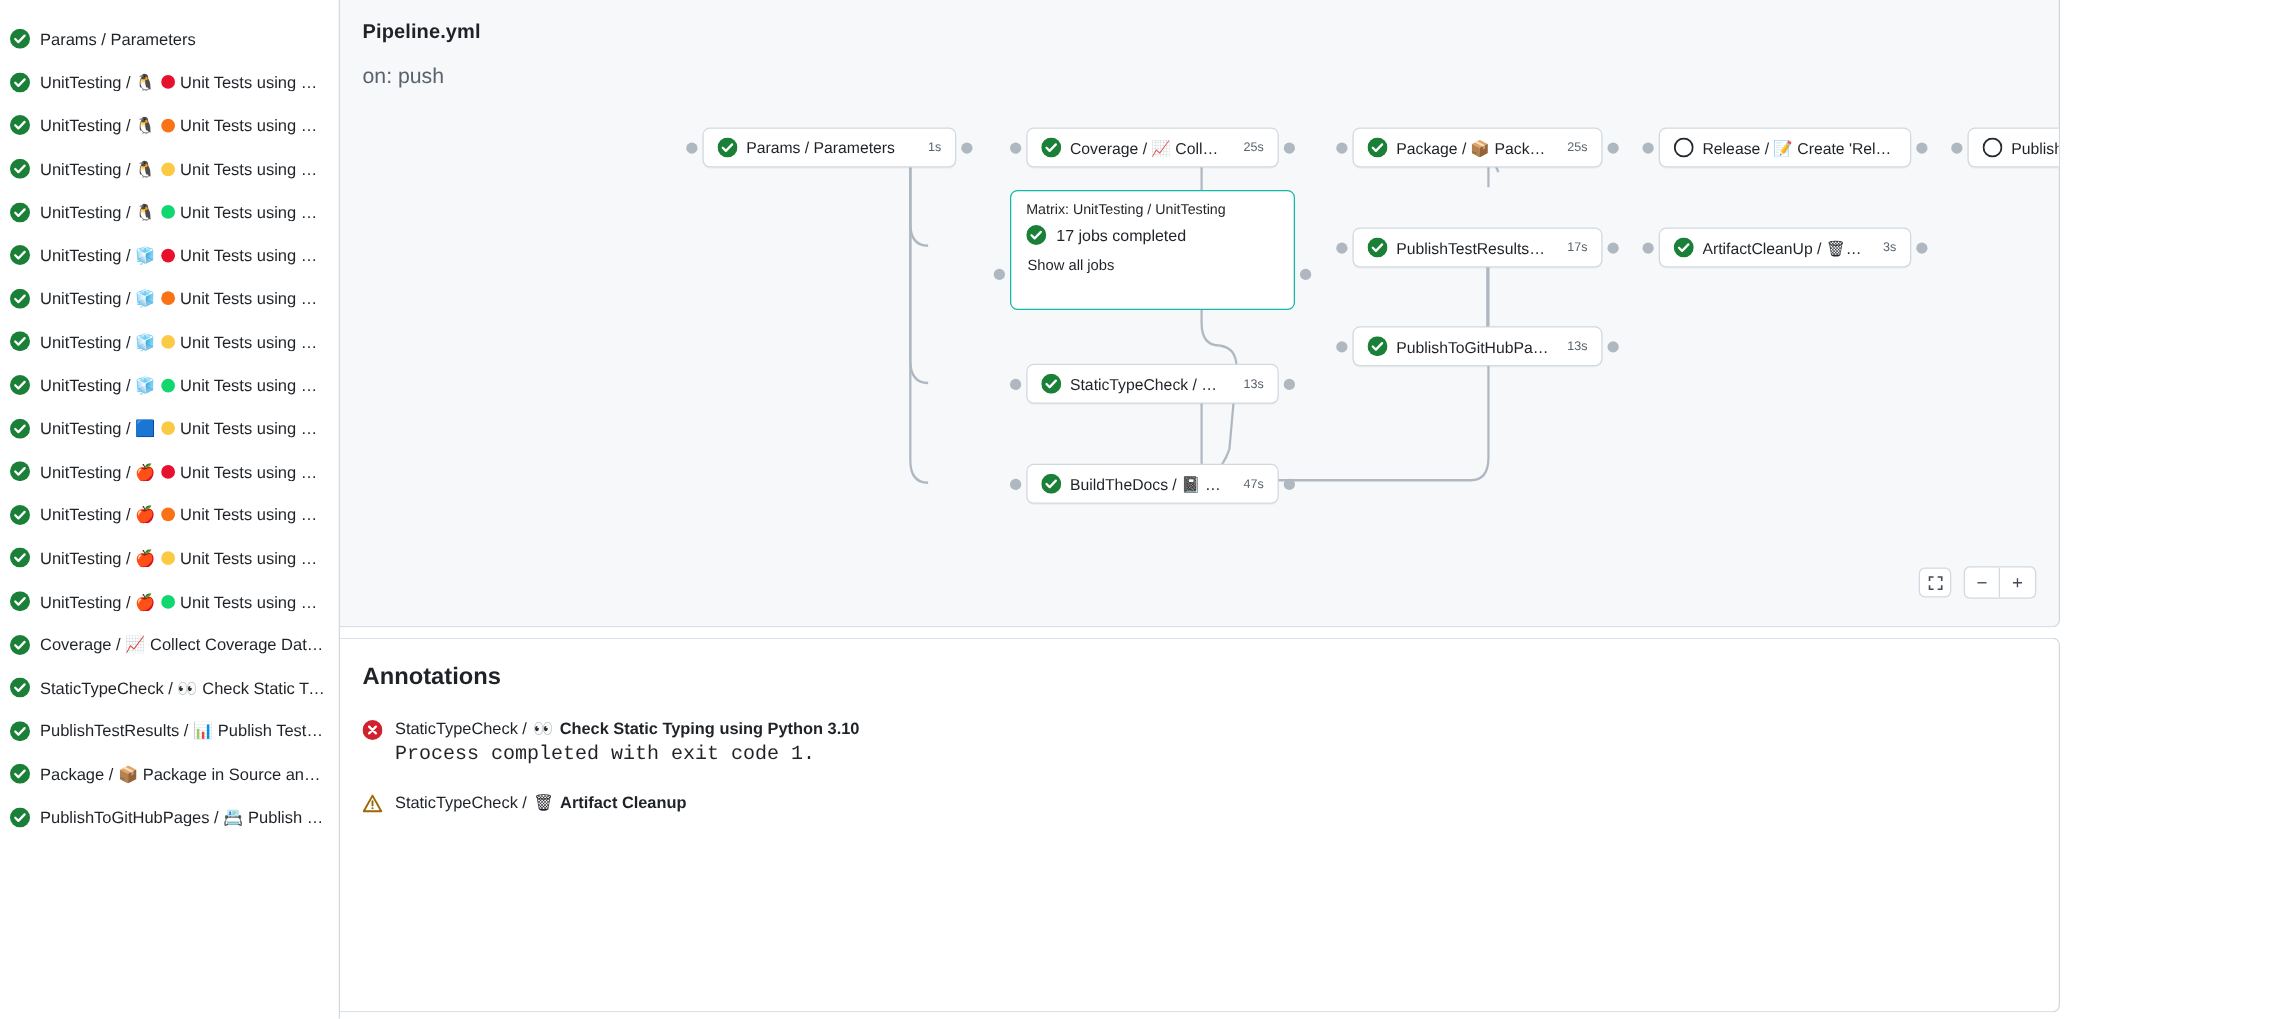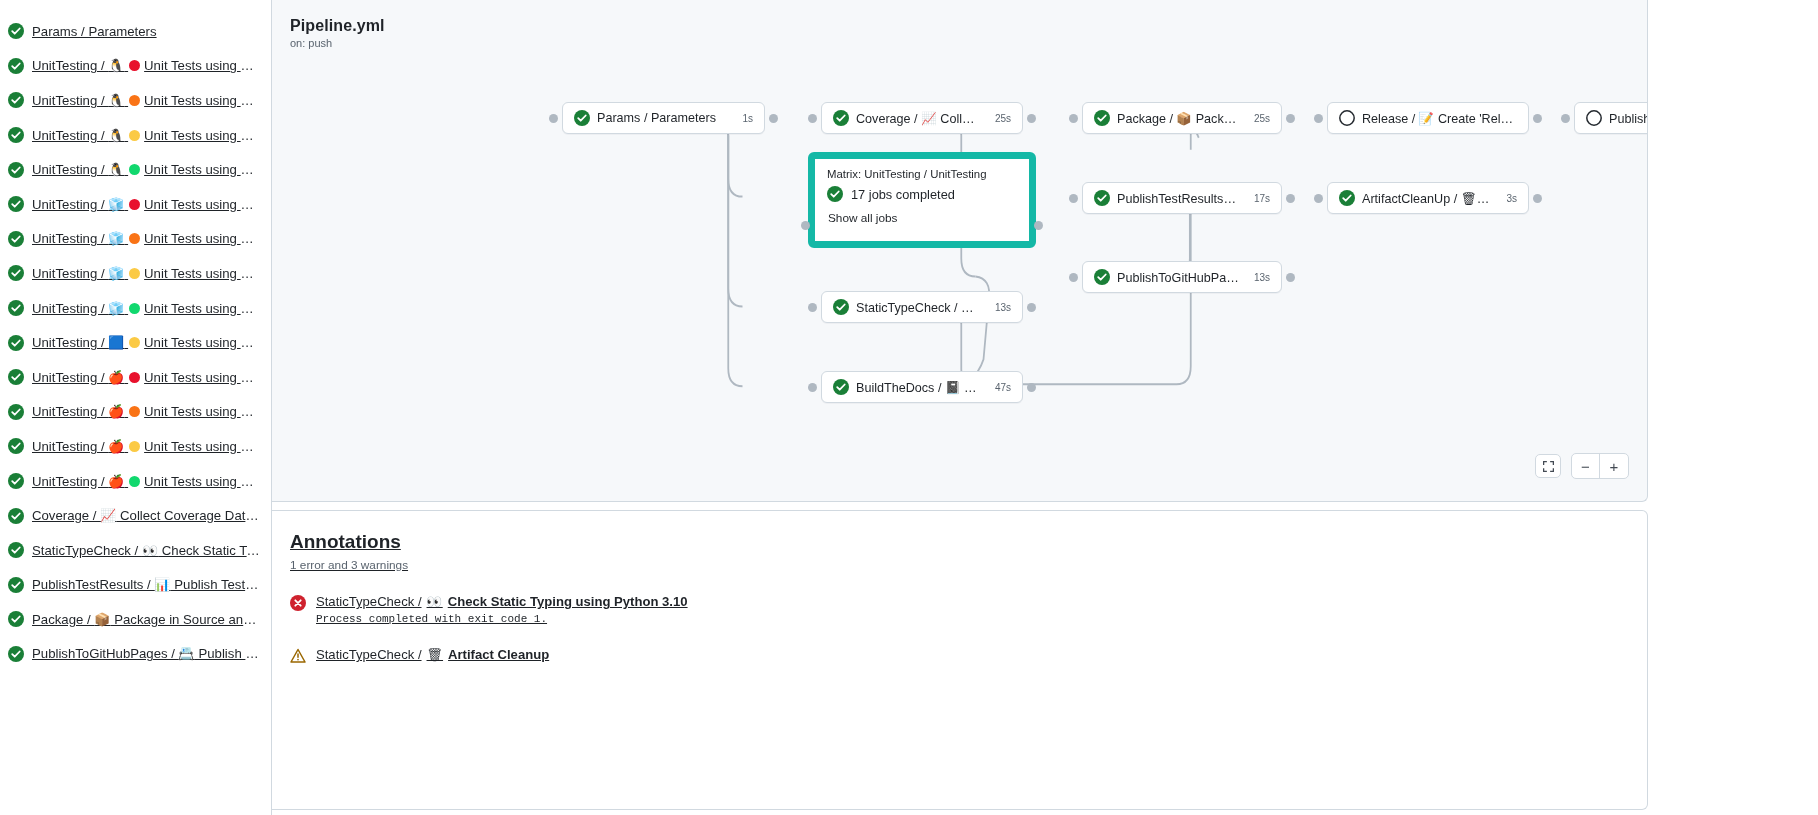--- a/index.html
+++ b/index.html
@@ -3,21 +3,21 @@
 <meta charset="utf-8">
 <style>
   * { box-sizing: border-box; margin: 0; padding: 0; }
   html, body {
     width: 1818px; height: 815px;
     background: #ffffff;
     font-family: "Liberation Sans", sans-serif;
     color: #1f2328;
     overflow: hidden;
   }
-  .app { display: flex; width: 1656px; height: 815px; text-decoration: underline; }
+  .app { display: flex; width: 1656px; height: 815px; }
 
   
   .sidebar {
     width: 272px;
     flex: 0 0 272px;
     height: 815px;
     background: #ffffff;
     border-right: 1px solid #d1d9e0;
     padding: 14px 0 0 0;
     overflow: hidden;
@@ -61,22 +61,22 @@
     border-radius: 0 0 6px 0;
     position: relative;
     overflow: hidden;
   }
   .gh-title {
     position: absolute; left: 18px; top: 17px;
     font-size: 16px; font-weight: 600; color: #1f2328;
     letter-spacing: .1px;
   }
   .gh-sub {
-    position: absolute; left: 18px; top: 37px;
-    font-size: 11px; color: #59636e;
+    position: absolute; left: 18px; top: 51px;
+    font-size: 17px; color: #59636e;
   }
 
   
   .canvas { position: absolute; inset: 0; }
   .edges { position: absolute; left: 0; top: 0; width: 100%; height: 100%; pointer-events: none; }
 
   .node {
     position: absolute;
     background: #ffffff;
     border: 1px solid #d1d9e0;
@@ -101,21 +101,21 @@
     background: #afb8c1;
     border-radius: 50%;
     top: 50%; margin-top: -4.5px;
   }
   .port.in  { left: -14px; }
   .port.out { right: -14px; }
 
   .matrix-group {
     position: absolute;
     background: #ffffff;
-    border: 7px solid #14b8a6;
+    border: 1px solid #14b8a6;
     border-radius: 6px;
     padding: 0;
     cursor: default;
   }
   .matrix-hdr {
     font-size: 11.4px;
     color: #1f2328;
     padding: 9px 12px 6px 12px;
     font-weight: 400;
   }
@@ -157,21 +157,21 @@
     height: 300px;
     padding: 20px 0 0 0;
     overflow: hidden;
   }
   .ann-title { font-size: 19px; font-weight: 600; padding: 0 0 0 18px; color:#1f2328; }
   .ann-sub { font-size: 11.8px; color: #59636e; padding: 5px 0 0 18px; }
   .ann-item { display: flex; gap: 10px; padding: 22px 18px 0 18px; }
   .ann-ico { flex: 0 0 16px; margin-top: 1px; }
   .ann-head { font-size: 13.1px; color: #1f2328; display: flex; align-items: center; gap: 5px; }
   .ann-head .bold { font-weight: 600; }
-  .ann-msg { font-size: 11px; color: #1f2328; font-family: "Liberation Mono", monospace; margin-top: 4px; }
+  .ann-msg { font-size: 16px; color: #1f2328; font-family: "Liberation Mono", monospace; margin-top: 4px; }
 </style>
 </head>
 <body>
 
 <div class="app">
 
   <div class="sidebar">
     <div id="sidebar-jobs">
         <div class="job-row">
           <span class="st-ico"><svg width="16" height="16" viewBox="0 0 16 16">
@@ -476,21 +476,20 @@
         </div>
         <div class="zc-pair">
           <div>−</div>
           <div>+</div>
         </div>
       </div>
     </div>
 
     <div class="ann-card">
       <div class="ann-title">Annotations</div>
-      <div class="ann-sub">1 error and 3 warnings</div>
       <div id="ann-list">
           <div class="ann-item">
             <span class="ann-ico"><svg width="16" height="16" viewBox="0 0 16 16">
                 <circle cx="8" cy="8" r="8" fill="#cf222e"></circle>
                 <path d="M5.3 5.3l5.4 5.4M10.7 5.3l-5.4 5.4" stroke="#fff" stroke-width="1.8" stroke-linecap="round"></path>
               </svg></span>
             <div>
               <div class="ann-head">
                 <span>StaticTypeCheck / </span>
                 <span class="emo">👀</span>

